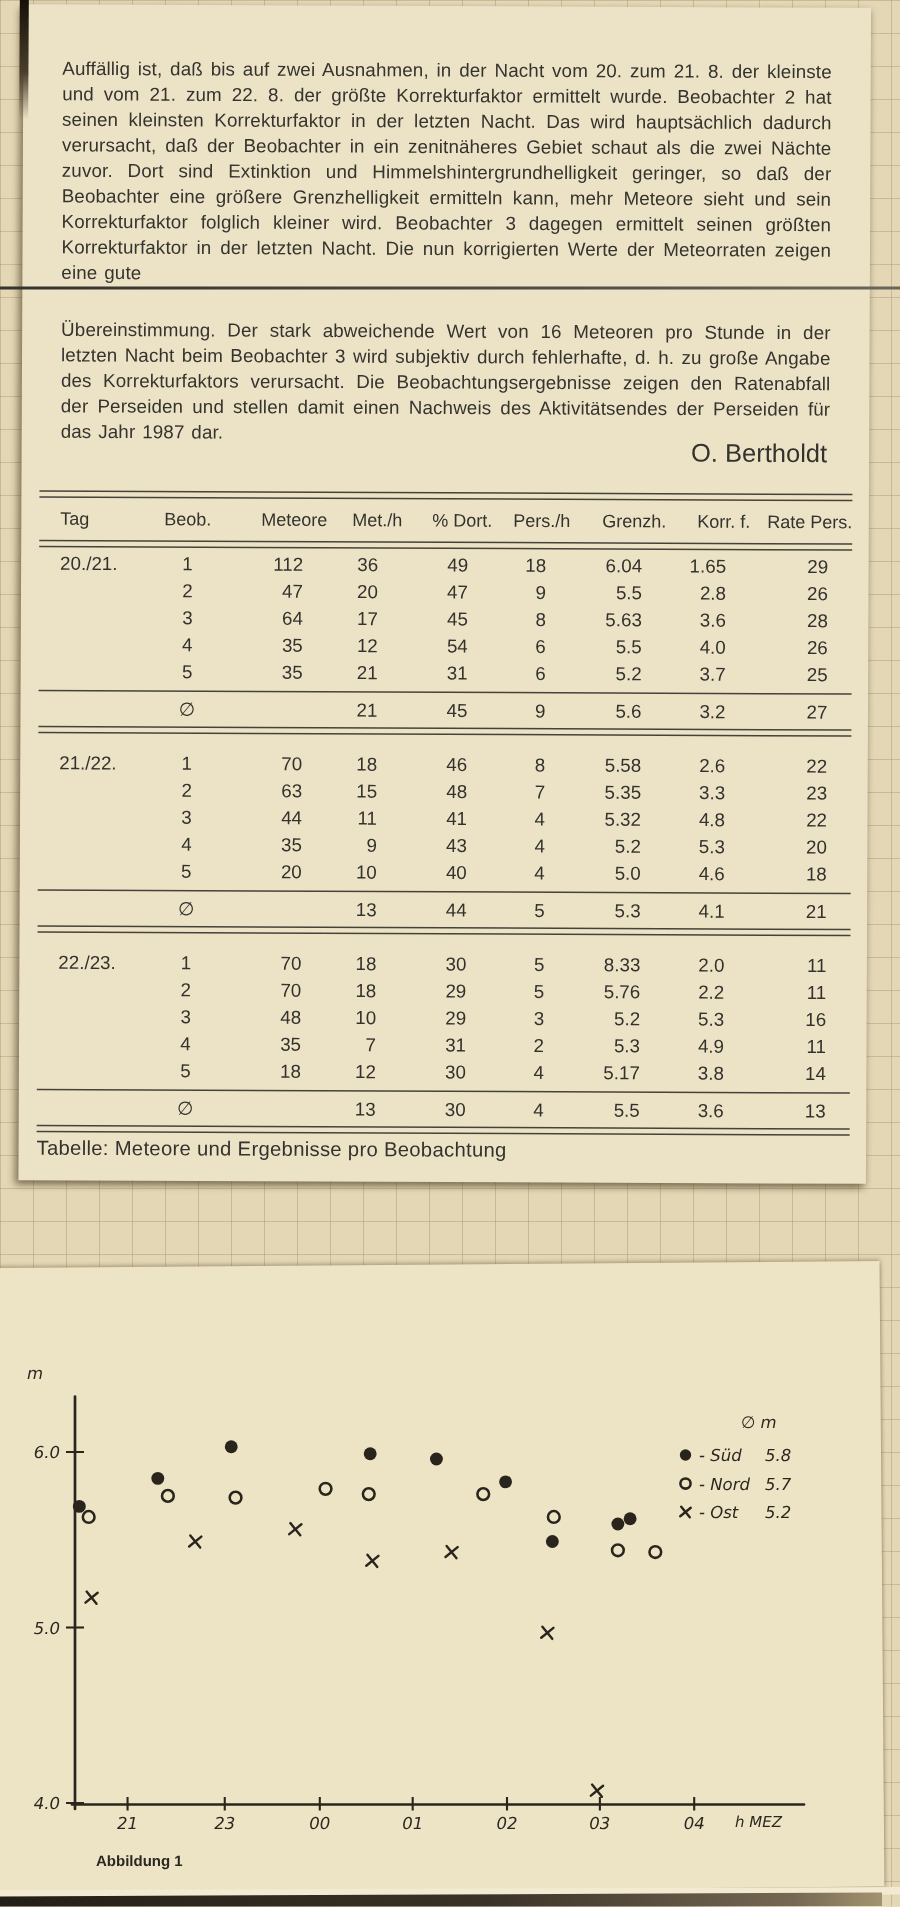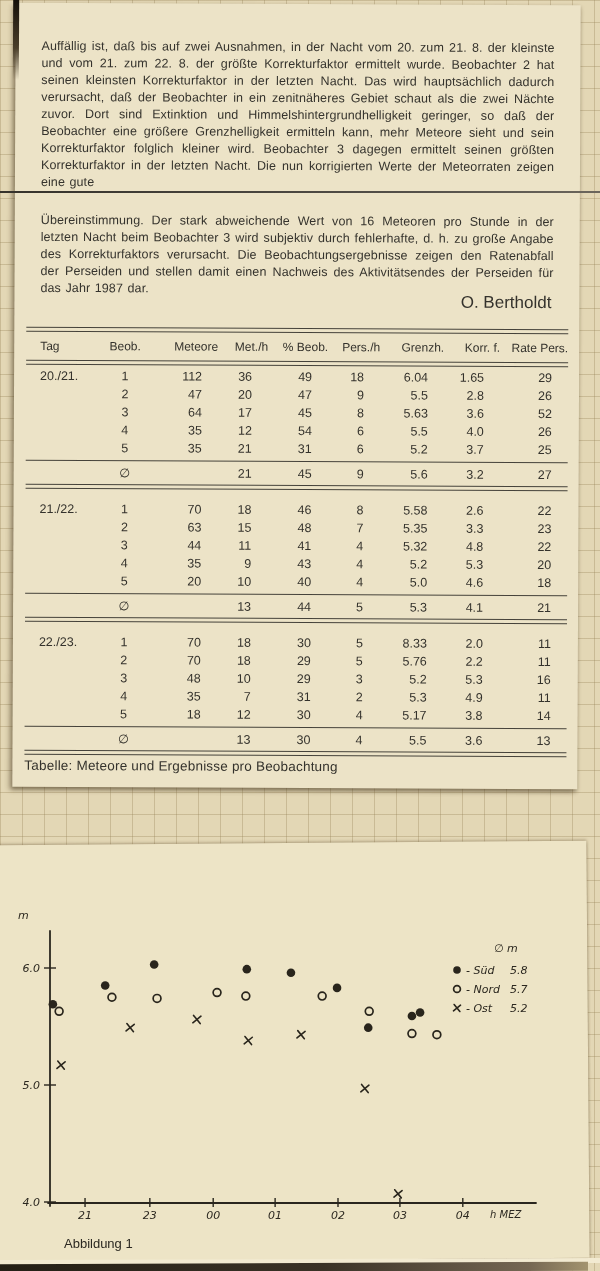--- a/index.html
+++ b/index.html
@@ -42,37 +42,37 @@
   .rule{height:1px;background:#45423a;margin:3px 0}
   .rule.double{height:3px;background:none;border-top:1.5px solid #45423a;border-bottom:1px solid #45423a;margin:2px 0}
   .tgap{height:9px}
   #table-caption{position:absolute;left:12px;top:755px;font-size:13.5px;letter-spacing:.2px}
   
   #chart-svg{position:absolute;left:0;top:893px;width:600px;height:350px;z-index:2}
   .ax{stroke:#2a261e;stroke-width:1.8;stroke-linecap:round}
   .tick{stroke:#2a261e;stroke-width:1.4}
   .hw{font-family:"DejaVu Sans",sans-serif;font-style:italic;font-size:11px;fill:#2c2820}
   .hw-small{font-family:"DejaVu Sans",sans-serif;font-style:italic;font-size:10px;fill:#2c2820}
-  #figure-caption{position:absolute;left:64px;top:1236px;font-weight:normal;font-size:13px;color:#2b2821;z-index:2}
+  #figure-caption{position:absolute;left:64px;top:1236px;font-weight:bold;font-size:10px;color:#2b2821;z-index:2}
 </style>
 </head>
 <body>
 
 <div id="text-page" class="page">
   <p id="para1" class="para">Auffällig ist, daß bis auf zwei Ausnahmen, in der Nacht vom 20. zum 21. 8. der kleinste und vom 21. zum 22. 8. der größte Korrekturfaktor ermittelt wurde. Beobachter 2 hat seinen kleinsten Korrekturfaktor in der letzten Nacht. Das wird hauptsächlich dadurch verursacht, daß der Beobachter in ein zenitnäheres Gebiet schaut als die zwei Nächte zuvor. Dort sind Extinktion und Himmelshintergrundhelligkeit geringer, so daß der Beobachter eine größere Grenzhelligkeit ermitteln kann, mehr Meteore sieht und sein Korrekturfaktor folglich kleiner wird. Beobachter 3 dagegen ermittelt seinen größten Korrekturfaktor in der letzten Nacht. Die nun korrigierten Werte der Meteorraten zeigen eine gute</p>
   <p id="para2" class="para">Übereinstimmung. Der stark abweichende Wert von 16 Meteoren pro Stunde in der letzten Nacht beim Beobachter 3 wird subjektiv durch fehlerhafte, d. h. zu große Angabe des Korrekturfaktors verursacht. Die Beobachtungsergebnisse zeigen den Ratenabfall der Perseiden und stellen damit einen Nachweis des Aktivitätsendes der Perseiden für das Jahr 1987 dar.</p>
   <div id="signature">O. Bertholdt</div>
   <div id="results-table">
       <div class="rule double"></div>
       <div class="trow thead">
         <div class="tcell c0">Tag</div>
         <div class="tcell c1">Beob.</div>
         <div class="tcell c2">Meteore</div>
         <div class="tcell c3">Met./h</div>
-        <div class="tcell c4">% Beob.</div>
+        <div class="tcell c4">% Dort.</div>
         <div class="tcell c5">Pers./h</div>
         <div class="tcell c6">Grenzh.</div>
         <div class="tcell c7">Korr. f.</div>
         <div class="tcell c8">Rate Pers.</div>
       </div>
       <div class="rule double"></div>
       <div class="trow ">
         <div class="tcell c0">20./21.</div>
         <div class="tcell c1">1</div>
         <div class="tcell c2">112</div>
@@ -96,21 +96,21 @@
       </div>
       <div class="trow ">
         <div class="tcell c0"></div>
         <div class="tcell c1">3</div>
         <div class="tcell c2">64</div>
         <div class="tcell c3">17</div>
         <div class="tcell c4">45</div>
         <div class="tcell c5">8</div>
         <div class="tcell c6">5.63</div>
         <div class="tcell c7">3.6</div>
-        <div class="tcell c8">52</div>
+        <div class="tcell c8">28</div>
       </div>
       <div class="trow ">
         <div class="tcell c0"></div>
         <div class="tcell c1">4</div>
         <div class="tcell c2">35</div>
         <div class="tcell c3">12</div>
         <div class="tcell c4">54</div>
         <div class="tcell c5">6</div>
         <div class="tcell c6">5.5</div>
         <div class="tcell c7">4.0</div>

